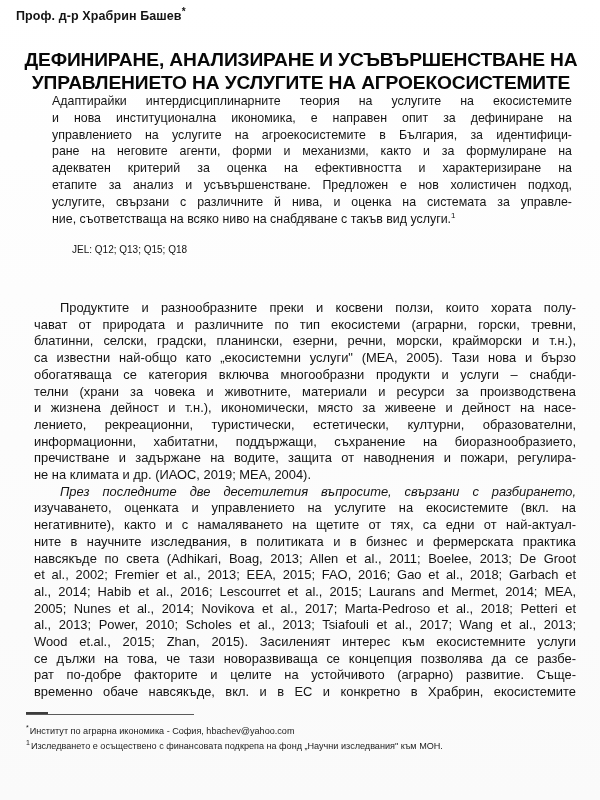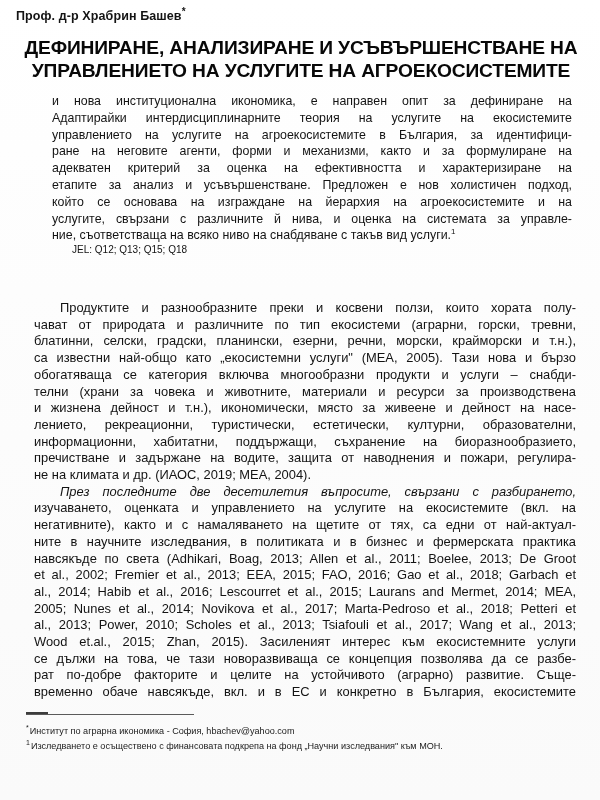--- a/index.html
+++ b/index.html
@@ -37,21 +37,21 @@
     white-space: nowrap;
   }
   .author-line .star {
     font-size: 10px;
     vertical-align: super;
   }
 
   
   .title-block {
     position: absolute;
-    top: 36px;
+    top: 48px;
     left: 16px;
     right: 14px;
     text-align: center;
   }
   .title-line {
     font-size: 19.2px;
     font-weight: 700;
     line-height: 1.22;
     letter-spacing: -0.15px;
     color: #080808;
@@ -176,27 +176,26 @@
 <div class="page">
 
   <div class="author-line"><span>Проф. д-р Храбрин Башев</span><span class="star">*</span></div>
 
   <div class="title-block">
     <div class="title-line">ДЕФИНИРАНЕ, АНАЛИЗИРАНЕ И УСЪВЪРШЕНСТВАНЕ НА</div>
     <div class="title-line">УПРАВЛЕНИЕТО НА УСЛУГИТЕ НА АГРОЕКОСИСТЕМИТЕ</div>
   </div>
 
   <div class="abstract">
+    <span class="ln jstretch j">Адаптирайки интердисциплинарните теория на услугите на екосистемите</span>
     <span class="ln jstretch j">и нова институционална икономика, е направен опит за дефиниране на</span>
-    <span class="ln jstretch j">Адаптирайки интердисциплинарните теория на услугите на екосистемите</span>
     <span class="ln jstretch j">управлението на услугите на агроекосистемите в България, за идентифици-</span>
     <span class="ln jstretch j">ране на неговите агенти, форми и механизми, както и за формулиране на</span>
     <span class="ln jstretch j">адекватен критерий за оценка на ефективността и характеризиране на</span>
     <span class="ln jstretch j">етапите за анализ и усъвършенстване. Предложен е нов холистичен подход,</span>
-    <span class="ln jstretch j">който се основава на изграждане на йерархия на агроекосистемите и на</span>
     <span class="ln jstretch j">услугите, свързани с различните й нива, и оценка на системата за управле-</span>
     <span class="ln"><span>ние, съответстваща на всяко ниво на снабдяване с такъв вид услуги.</span><span class="sup">1</span></span>
   </div>
 
   <div class="jel">JEL: Q12; Q13; Q15; Q18</div>
 
   <div class="keywords">
   </div>
 
   <div class="body-text">
@@ -221,21 +220,21 @@
       <span class="ln jstretch">негативните), както и с намаляването на щетите от тях, са едни от най-актуал-</span>
       <span class="ln jstretch">ните в научните изследвания, в политиката и в бизнес и фермерската практика</span>
       <span class="ln jstretch">навсякъде по света (Adhikari, Boag, 2013; Allen et al., 2011; Boelee, 2013; De Groot</span>
       <span class="ln jstretch">et al., 2002; Fremier et al., 2013; EEA, 2015; FAO, 2016; Gao et al., 2018; Garbach et</span>
       <span class="ln jstretch">al., 2014; Habib et al., 2016; Lescourret et al., 2015; Laurans and Mermet, 2014; MEA,</span>
       <span class="ln jstretch">2005; Nunes et al., 2014; Novikova et al., 2017; Marta-Pedroso et al., 2018; Petteri et</span>
       <span class="ln jstretch">al., 2013; Power, 2010; Scholes et al., 2013; Tsiafouli et al., 2017; Wang et al., 2013;</span>
       <span class="ln jstretch">Wood et.al., 2015; Zhan, 2015). Засиленият интерес към екосистемните услуги</span>
       <span class="ln jstretch">се дължи на това, че тази новоразвиваща се концепция позволява да се разбе-</span>
       <span class="ln jstretch">рат по-добре факторите и целите на устойчивото (аграрно) развитие. Същe-</span>
-      <span class="ln jstretch">временно обаче навсякъде, вкл. и в ЕС и конкретно в България, екосистемите</span>
+      <span class="ln jstretch">временно обаче навсякъде, вкл. и в ЕС и конкретно в Храбрин, екосистемите</span>
     </p>
 
   </div>
 
   <div class="footnote-rule"></div>
 
   <div class="footnotes">
     <span class="fn"><span class="marker">*</span><span>Институт по аграрна икономика - София, hbachev@yahoo.com</span></span>
     <span class="fn"><span class="marker">1</span><span>Изследването е осъществено с финансовата подкрепа на фонд „Научни изследвания" към МОН.</span></span>
   </div>

